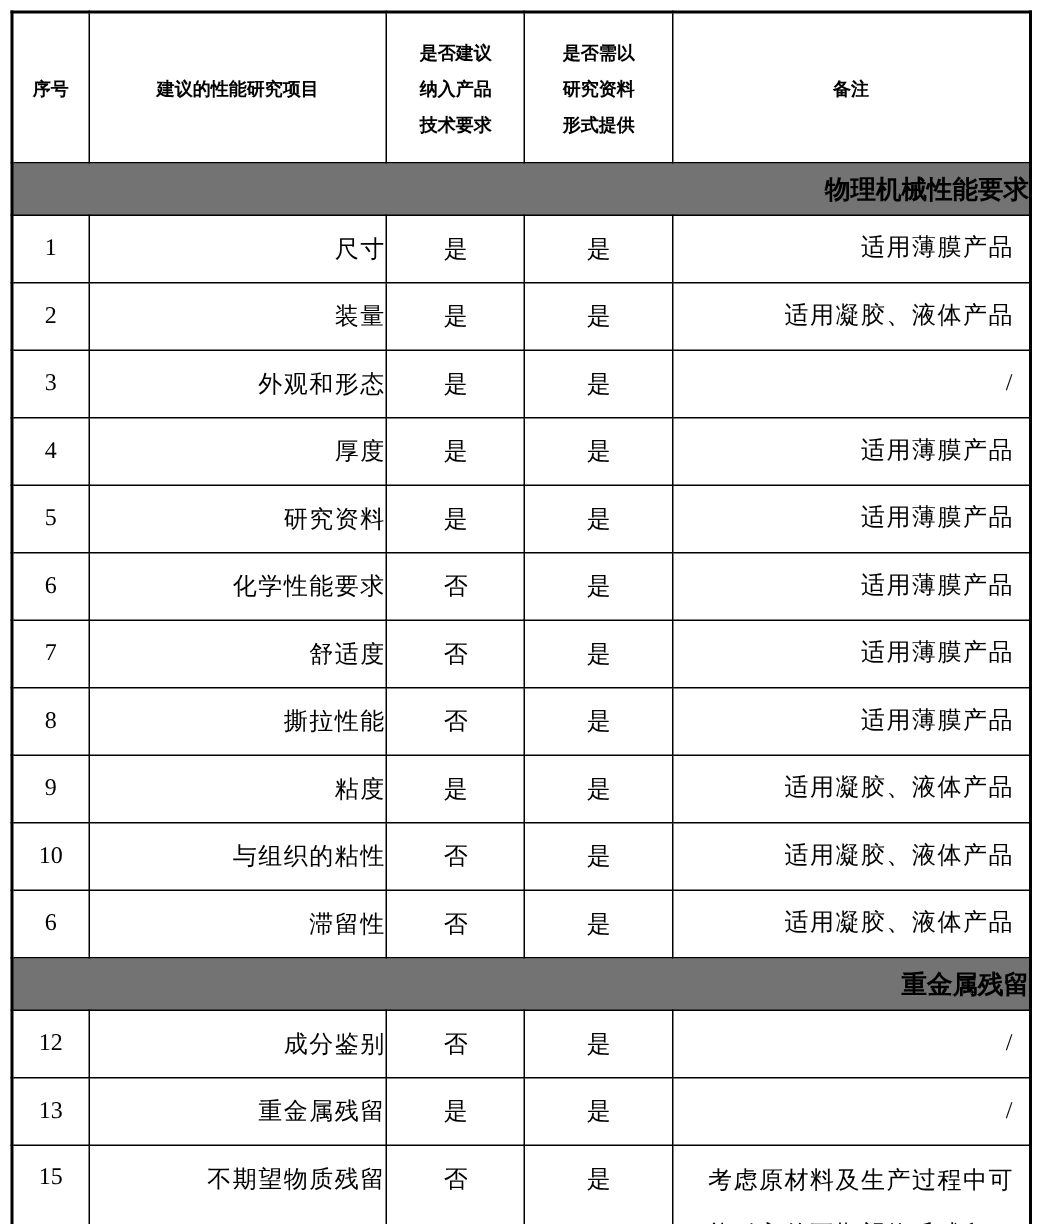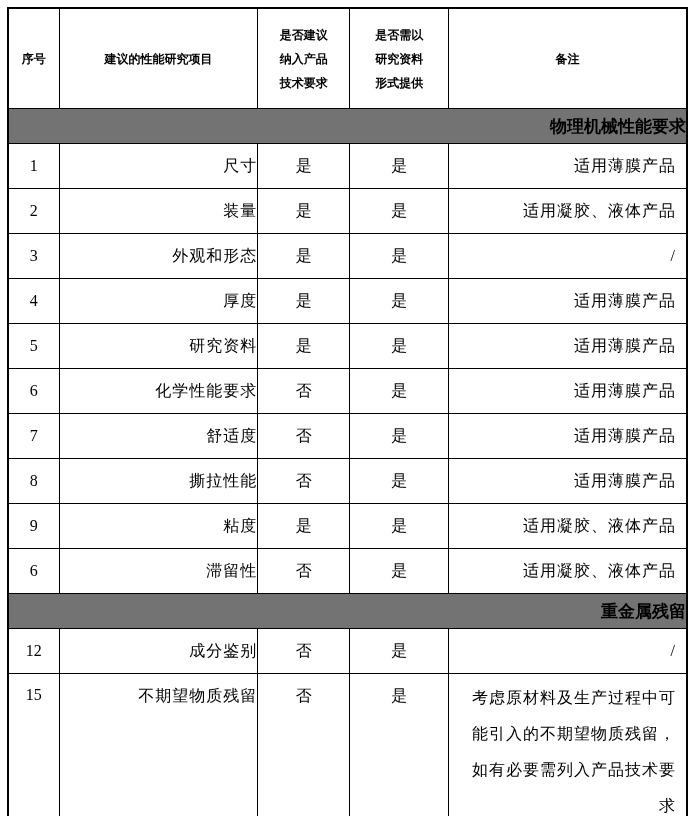--- a/index.html
+++ b/index.html
@@ -153,35 +153,49 @@
         <td class="cell c-remark">适用薄膜产品</td>
       </tr>
       <tr>
         <td class="cell c-no">9</td>
         <td class="cell c-item">粘度</td>
         <td class="cell c-yn">是</td>
         <td class="cell c-yn">是</td>
         <td class="cell c-remark">适用凝胶、液体产品</td>
       </tr>
       <tr>
+        <td class="cell c-no">10</td>
+        <td class="cell c-item">与组织的粘性</td>
+        <td class="cell c-yn">否</td>
+        <td class="cell c-yn">是</td>
+        <td class="cell c-remark">适用凝胶、液体产品</td>
+      </tr>
+      <tr>
         <td class="cell c-no">6</td>
         <td class="cell c-item">滞留性</td>
         <td class="cell c-yn">否</td>
         <td class="cell c-yn">是</td>
         <td class="cell c-remark">适用凝胶、液体产品</td>
       </tr>
 
       <tr>
         <td class="section-cell" colspan="5">重金属残留</td>
       </tr>
 
       <tr>
         <td class="cell c-no">12</td>
         <td class="cell c-item">成分鉴别</td>
         <td class="cell c-yn">否</td>
+        <td class="cell c-yn">是</td>
+        <td class="cell c-remark">/</td>
+      </tr>
+      <tr>
+        <td class="cell c-no">13</td>
+        <td class="cell c-item">重金属残留</td>
+        <td class="cell c-yn">是</td>
         <td class="cell c-yn">是</td>
         <td class="cell c-remark">/</td>
       </tr>
       <tr>
         <td class="cell c-no" style="vertical-align: top; padding-top: 12px;">15</td>
         <td class="cell c-item" style="vertical-align:top; padding-top:12px;">不期望物质残留</td>
         <td class="cell c-yn" style="vertical-align:top; padding-top:12px;">否</td>
         <td class="cell c-yn" style="vertical-align:top; padding-top:12px;">是</td>
         <td class="cell c-remark" style="vertical-align:top; padding-top:6px;">考虑原材料及生产过程中可能引入的不期望物质残留，如有必要需列入产品技术要求</td>
       </tr>

